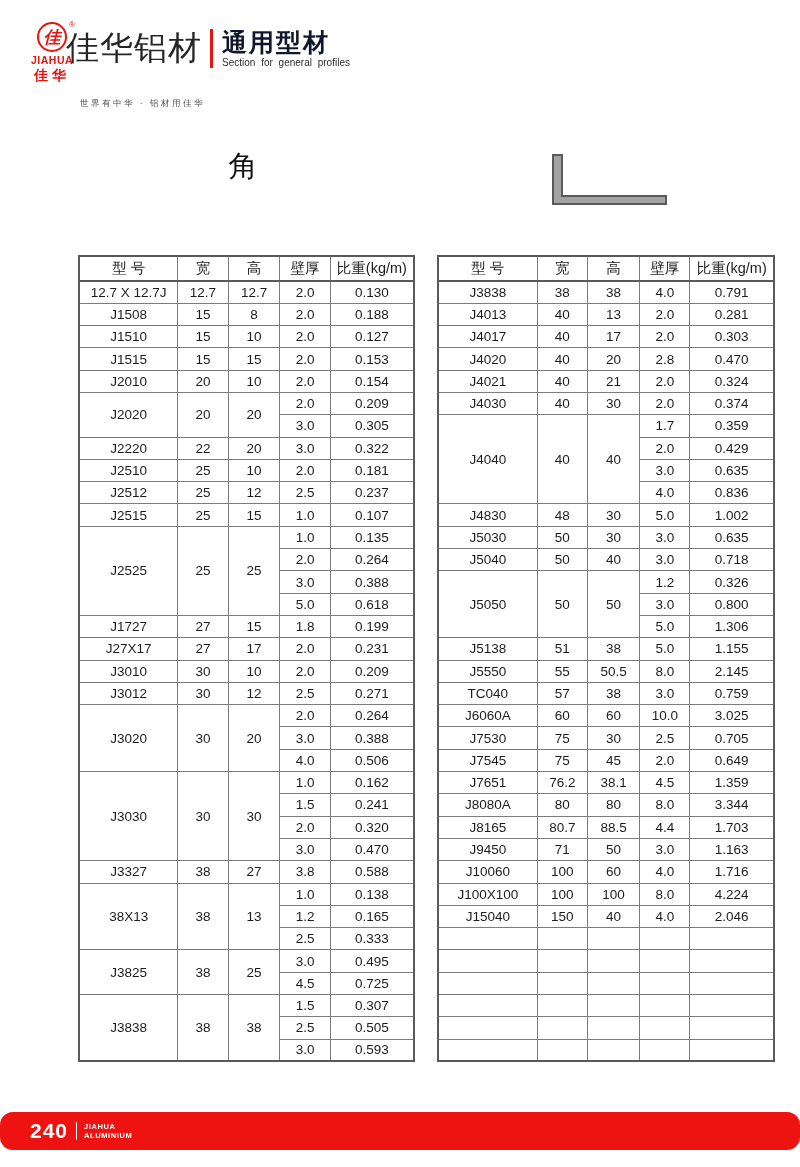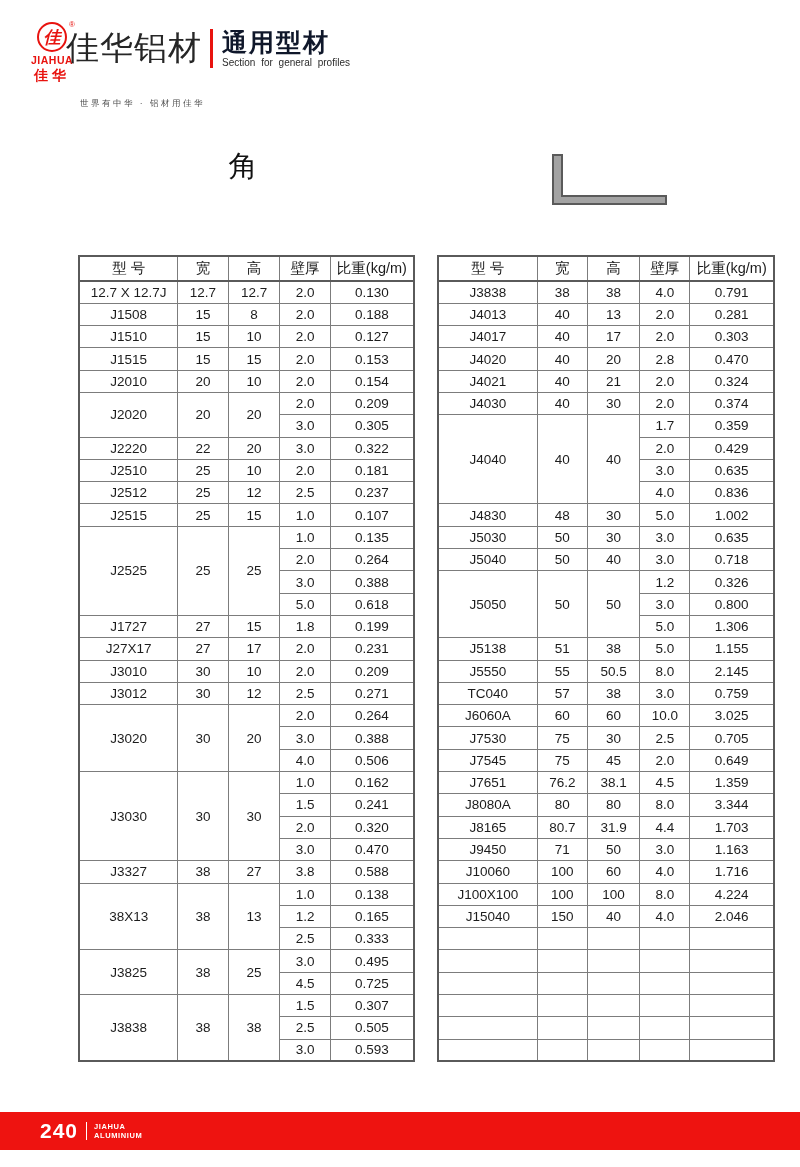--- a/index.html
+++ b/index.html
@@ -40,21 +40,21 @@
   }
   .profile-table th { height:25px; font-size:14.5px; font-weight:normal; border-bottom:2px solid #5a5a5a; }
   .profile-table td { height:22.3px; font-size:13.5px; }
   .profile-table { border:2px solid #5a5a5a; }
   col.c-model { width:29.5%; } col.c-width { width:15%; } col.c-height { width:15.5%; }
   col.c-thickness { width:15%; } col.c-weight { width:25%; }
 
   
   .footer-bar {
     position:absolute; left:0; top:1112px; width:800px; height:38px; background:#ee1310;
-    display:flex; align-items:center; padding-left:40px;
+    display:flex; align-items:center; padding-left:30px;border-radius:13px;
   }
   .footer-num { color:#fff; font-size:21px; font-weight:bold; letter-spacing:1px; }
   .footer-sep { width:1px; height:18px; background:#fff; margin:0 7px 0 8px; }
   .footer-brand { color:#fff; font-size:7.5px; line-height:1.2; letter-spacing:0.6px; font-weight:bold; }
 </style>
 </head>
 <body>
 
 <div class="page">
 
@@ -469,21 +469,21 @@
         <tr>
           <td rowspan="1">J8080A</td>
           <td rowspan="1">80</td>
           <td rowspan="1">80</td>
           <td>8.0</td>
           <td>3.344</td>
         </tr>
         <tr>
           <td rowspan="1">J8165</td>
           <td rowspan="1">80.7</td>
-          <td rowspan="1">31.9</td>
+          <td rowspan="1">88.5</td>
           <td>4.4</td>
           <td>1.703</td>
         </tr>
         <tr>
           <td rowspan="1">J9450</td>
           <td rowspan="1">71</td>
           <td rowspan="1">50</td>
           <td>3.0</td>
           <td>1.163</td>
         </tr>

